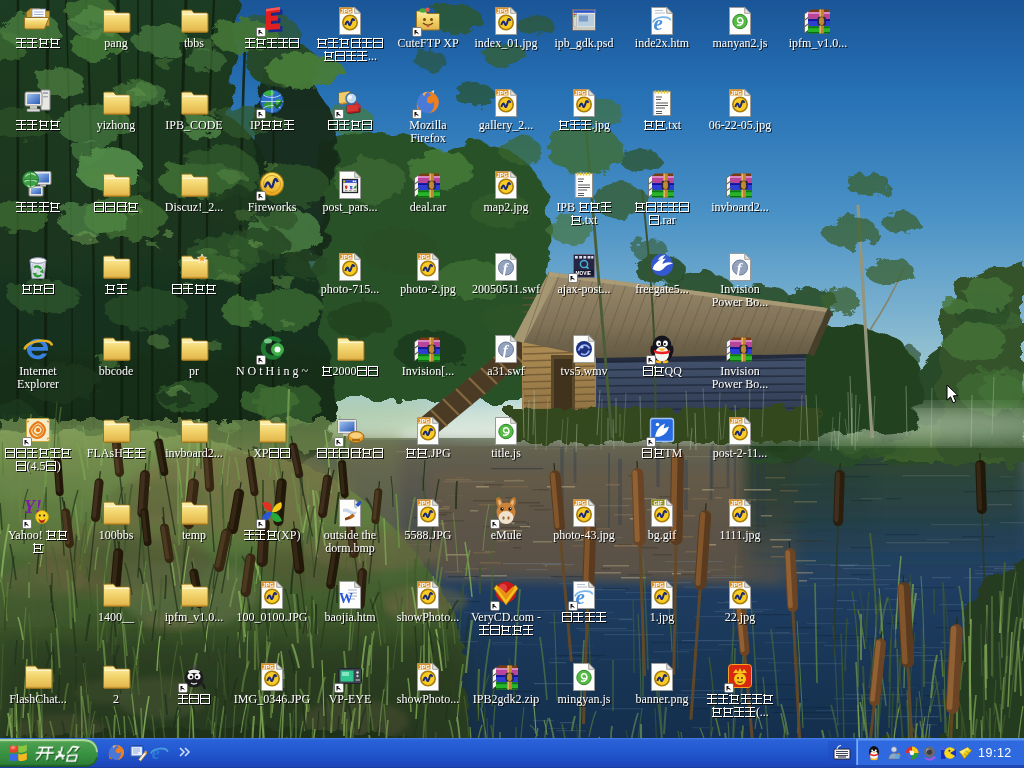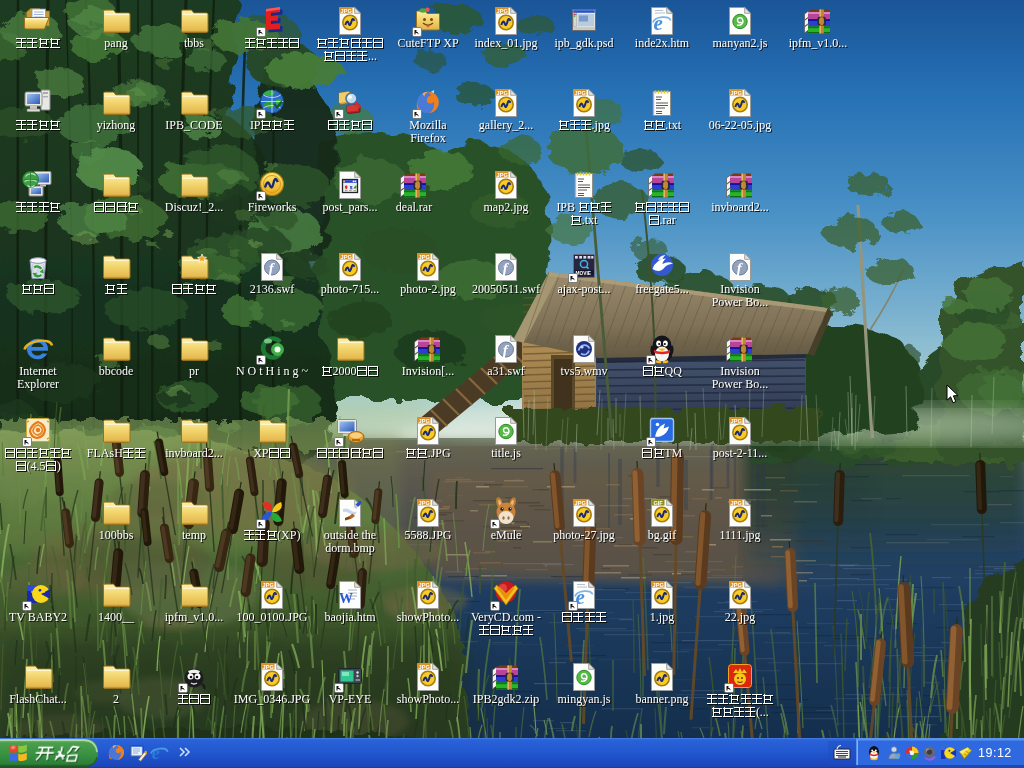--- a/index.html
+++ b/index.html
@@ -2186,21 +2186,21 @@
         <use href="#arrow"></use>
       </svg>
       <div class="lb">Fireworks</div>
     </div>
 <div class="it" style="left:311px;top:168px">
       <svg class="ic" viewBox="0 0 32 32">
         <use href="#winpage"></use>
       </svg>
       <div class="lb">post_pars...</div>
     </div>
-<div class="it" style="left:375px;top:168px">
+<div class="it" style="left:389px;top:168px">
       <svg class="ic" viewBox="0 0 32 32">
         <use href="#rar"></use>
       </svg>
       <div class="lb">deal.rar</div>
     </div>
 <div class="it" style="left:467px;top:168px">
       <svg class="ic" viewBox="0 0 32 32">
         <use href="#jpg"></use>
       </svg>
       <div class="lb">map2.jpg</div>
@@ -2233,26 +2233,20 @@
       <svg class="ic" viewBox="0 0 32 32">
         <use href="#fold"></use>
       </svg>
       <div class="lb"><i class="z2"></i><i class="z1"></i></div>
     </div>
 <div class="it" style="left:155px;top:250px">
       <svg class="ic" viewBox="0 0 32 32">
         <use href="#foldstar"></use>
       </svg>
       <div class="lb"><i class="z0"></i><i class="z1"></i><i class="z2"></i><i class="z2"></i></div>
-    </div>
-<div class="it" style="left:233px;top:250px">
-      <svg class="ic" viewBox="0 0 32 32">
-        <use href="#swf"></use>
-      </svg>
-      <div class="lb">2136.swf</div>
     </div>
 <div class="it" style="left:311px;top:250px">
       <svg class="ic" viewBox="0 0 32 32">
         <use href="#jpg"></use>
       </svg>
       <div class="lb">photo-715...</div>
     </div>
 <div class="it" style="left:389px;top:250px">
       <svg class="ic" viewBox="0 0 32 32">
         <use href="#jpg"></use>
@@ -2408,88 +2402,88 @@
         <use href="#arrow"></use>
       </svg>
       <div class="lb"><i class="z0"></i><i class="z2"></i>TM</div>
     </div>
 <div class="it" style="left:701px;top:414px">
       <svg class="ic" viewBox="0 0 32 32">
         <use href="#jpg"></use>
       </svg>
       <div class="lb">post-2-11...</div>
     </div>
-<div class="it" style="left:77px;top:496px">
-      <svg class="ic" viewBox="0 0 32 32">
-        <use href="#fold"></use>
-      </svg>
-      <div class="lb">100bbs</div>
-    </div>
-<div class="it" style="left:233px;top:496px">
-      <svg class="ic" viewBox="0 0 32 32">
-        <use href="#pin"></use>
+<div class="it" style="left:-1px;top:496px">
+      <svg class="ic" viewBox="0 0 32 32">
+        <use href="#yahoo"></use>
       </svg>
       <svg class="ar" viewBox="0 0 10 10">
         <use href="#arrow"></use>
       </svg>
-      <div class="lb"><i class="z1"></i><i class="z1"></i><i class="z2"></i>(XP)</div>
-    </div>
-<div class="it" style="left:155px;top:496px">
+      <div class="lb">Yahoo! <i class="z2"></i><i class="z2"></i><br><i class="z2"></i></div>
+    </div>
+<div class="it" style="left:77px;top:496px">
       <svg class="ic" viewBox="0 0 32 32">
         <use href="#fold"></use>
       </svg>
-      <div class="lb">temp</div>
-    </div>
-<div class="it" style="left:311px;top:496px">
-      <svg class="ic" viewBox="0 0 32 32">
-        <use href="#bmp"></use>
-      </svg>
-      <div class="lb">outside the<br>dorm.bmp</div>
-    </div>
-<div class="it" style="left:389px;top:496px">
-      <svg class="ic" viewBox="0 0 32 32">
-        <use href="#jpg"></use>
-      </svg>
-      <div class="lb">5588.JPG</div>
-    </div>
-<div class="it" style="left:467px;top:496px">
-      <svg class="ic" viewBox="0 0 32 32">
-        <use href="#emule"></use>
+      <div class="lb">100bbs</div>
+    </div>
+<div class="it" style="left:233px;top:496px">
+      <svg class="ic" viewBox="0 0 32 32">
+        <use href="#pin"></use>
       </svg>
       <svg class="ar" viewBox="0 0 10 10">
         <use href="#arrow"></use>
       </svg>
-      <div class="lb">eMule</div>
-    </div>
-<div class="it" style="left:545px;top:496px">
+      <div class="lb"><i class="z1"></i><i class="z1"></i><i class="z2"></i>(XP)</div>
+    </div>
+<div class="it" style="left:155px;top:496px">
+      <svg class="ic" viewBox="0 0 32 32">
+        <use href="#fold"></use>
+      </svg>
+      <div class="lb">temp</div>
+    </div>
+<div class="it" style="left:311px;top:496px">
+      <svg class="ic" viewBox="0 0 32 32">
+        <use href="#bmp"></use>
+      </svg>
+      <div class="lb">outside the<br>dorm.bmp</div>
+    </div>
+<div class="it" style="left:389px;top:496px">
       <svg class="ic" viewBox="0 0 32 32">
         <use href="#jpg"></use>
       </svg>
-      <div class="lb">photo-27.jpg</div>
-    </div>
-<div class="it" style="left:623px;top:496px">
-      <svg class="ic" viewBox="0 0 32 32">
-        <use href="#gif"></use>
-      </svg>
-      <div class="lb">bg.gif</div>
-    </div>
-<div class="it" style="left:701px;top:496px">
-      <svg class="ic" viewBox="0 0 32 32">
-        <use href="#jpg"></use>
-      </svg>
-      <div class="lb">1111.jpg</div>
-    </div>
-<div class="it" style="left:-1px;top:578px">
-      <svg class="ic" viewBox="0 0 32 32">
-        <use href="#tvb"></use>
+      <div class="lb">5588.JPG</div>
+    </div>
+<div class="it" style="left:467px;top:496px">
+      <svg class="ic" viewBox="0 0 32 32">
+        <use href="#emule"></use>
       </svg>
       <svg class="ar" viewBox="0 0 10 10">
         <use href="#arrow"></use>
       </svg>
-      <div class="lb">TV BABY2</div>
+      <div class="lb">eMule</div>
+    </div>
+<div class="it" style="left:545px;top:496px">
+      <svg class="ic" viewBox="0 0 32 32">
+        <use href="#jpg"></use>
+      </svg>
+      <div class="lb">photo-43.jpg</div>
+    </div>
+<div class="it" style="left:623px;top:496px">
+      <svg class="ic" viewBox="0 0 32 32">
+        <use href="#gif"></use>
+      </svg>
+      <div class="lb">bg.gif</div>
+    </div>
+<div class="it" style="left:701px;top:496px">
+      <svg class="ic" viewBox="0 0 32 32">
+        <use href="#jpg"></use>
+      </svg>
+      <div class="lb">1111.jpg</div>
     </div>
 <div class="it" style="left:77px;top:578px">
       <svg class="ic" viewBox="0 0 32 32">
         <use href="#fold"></use>
       </svg>
       <div class="lb">1400__</div>
     </div>
 <div class="it" style="left:155px;top:578px">
       <svg class="ic" viewBox="0 0 32 32">
         <use href="#fold"></use>

